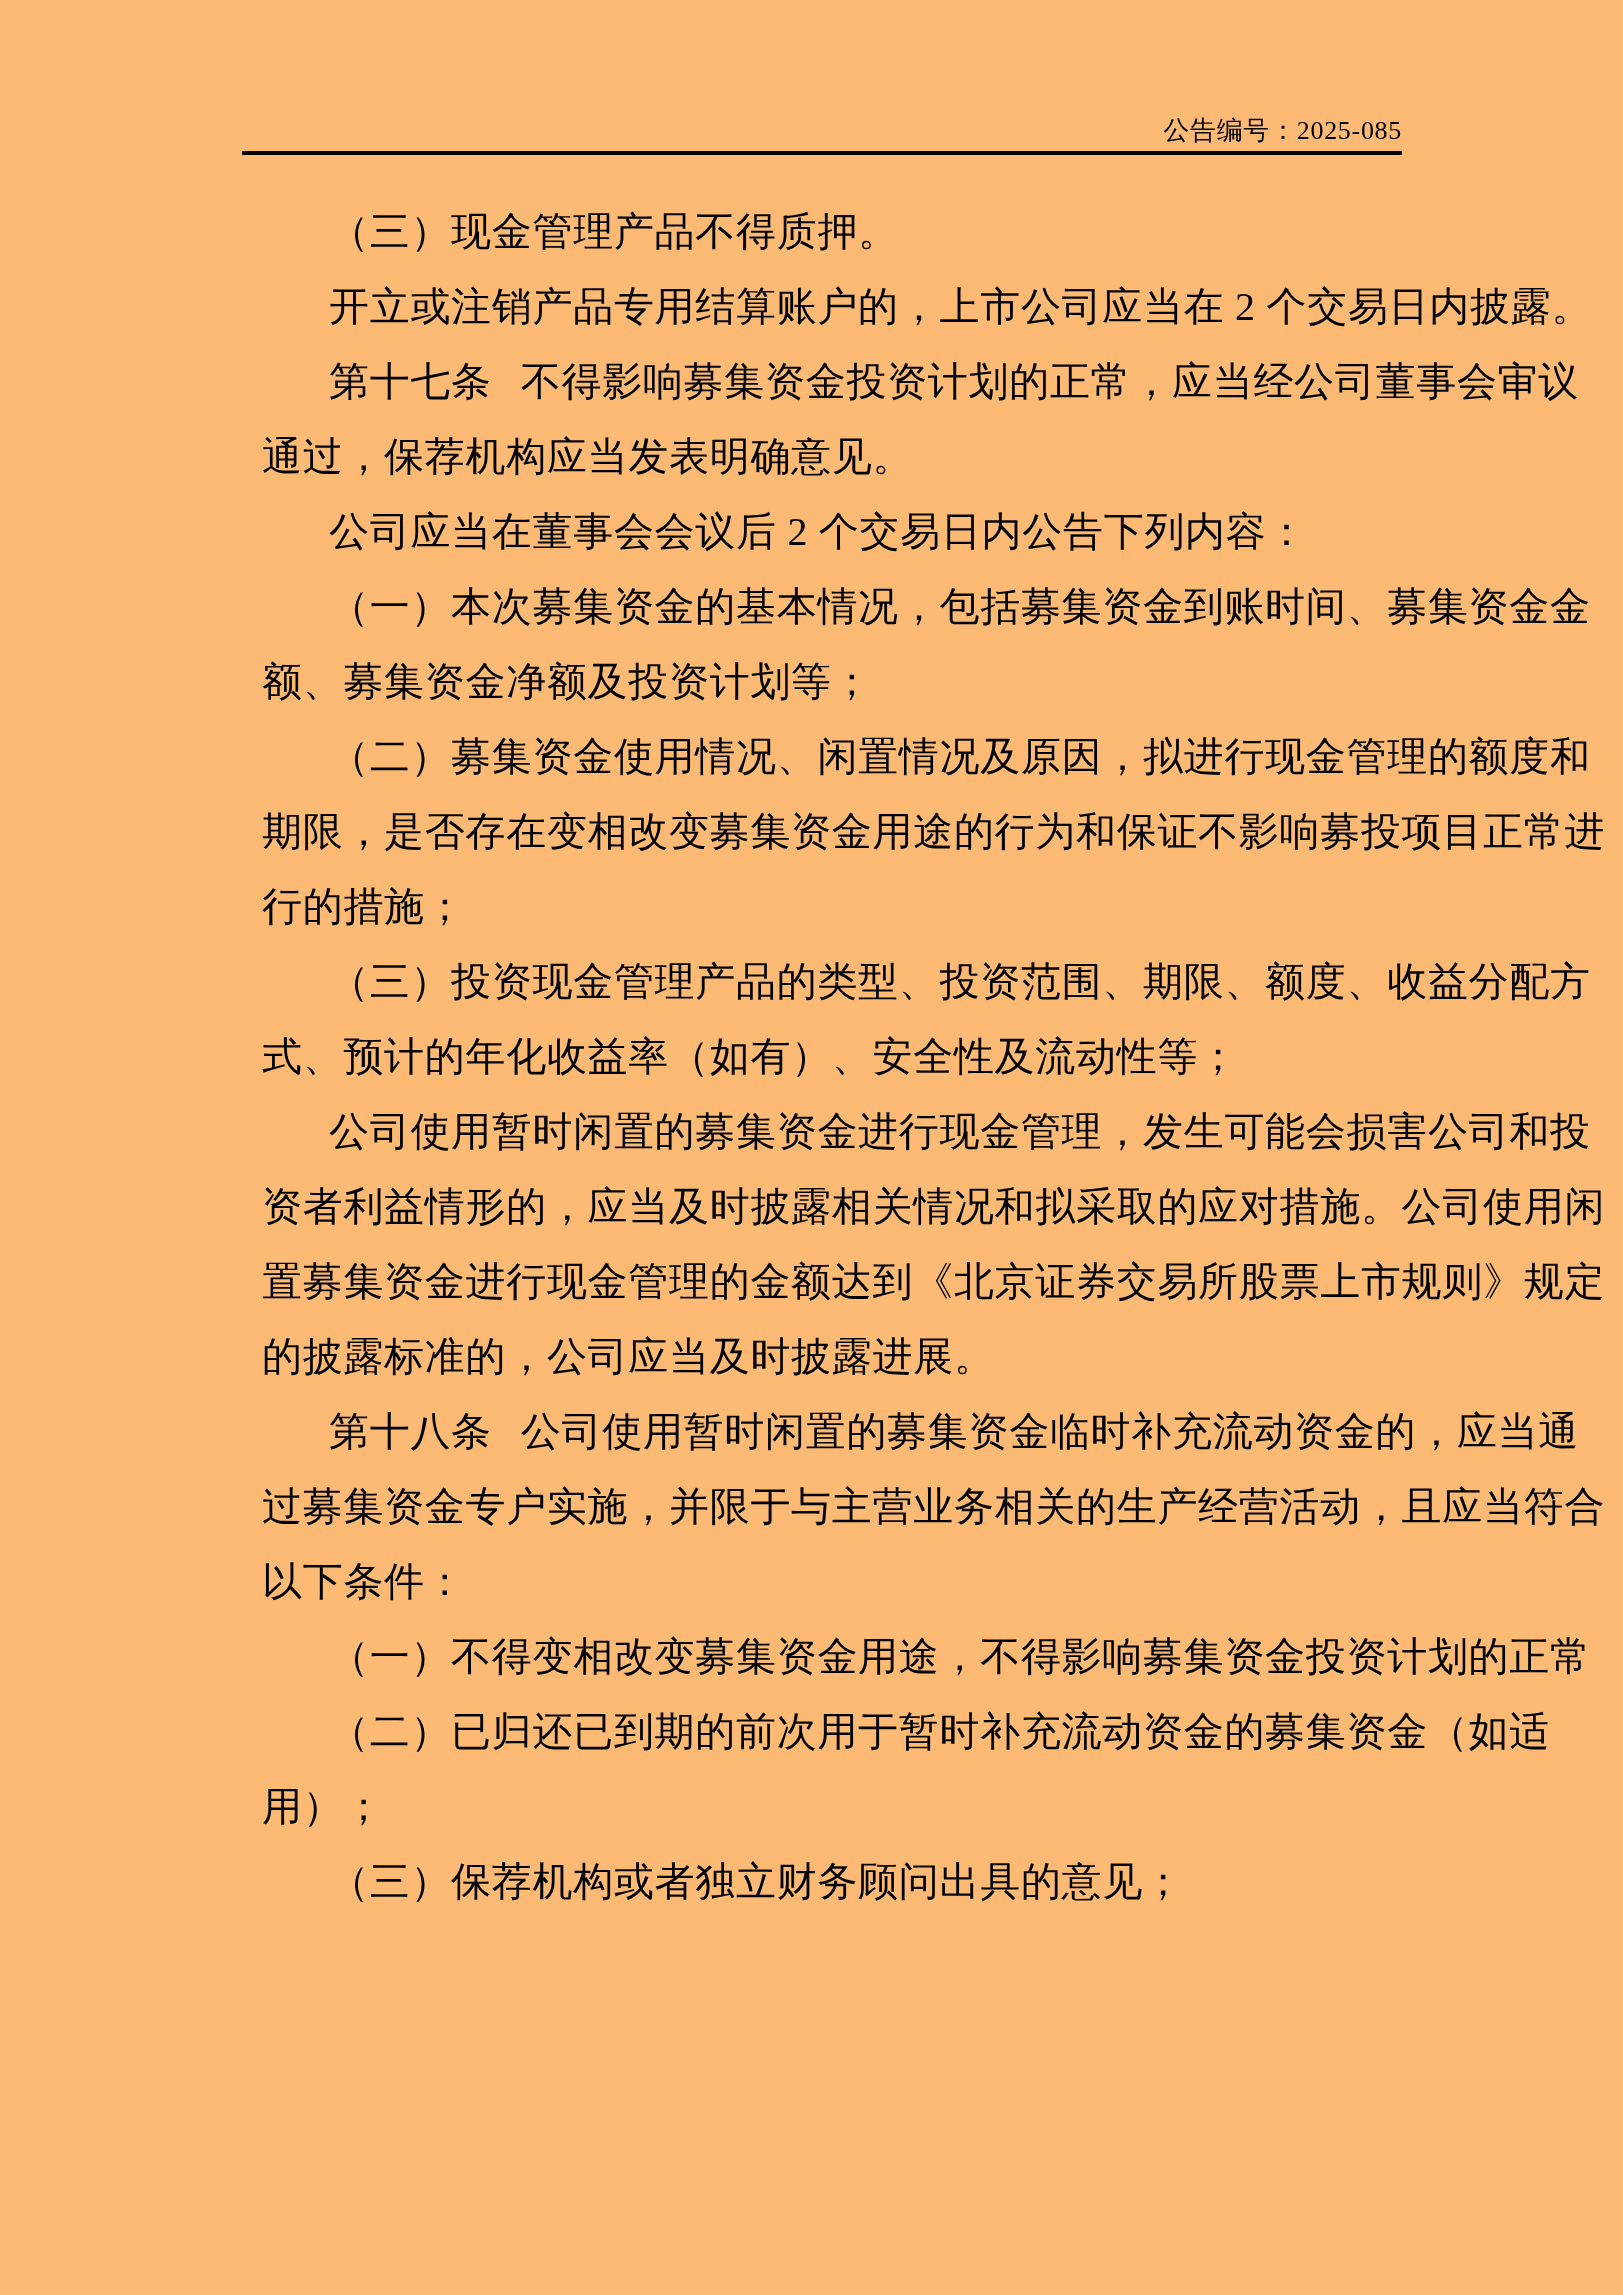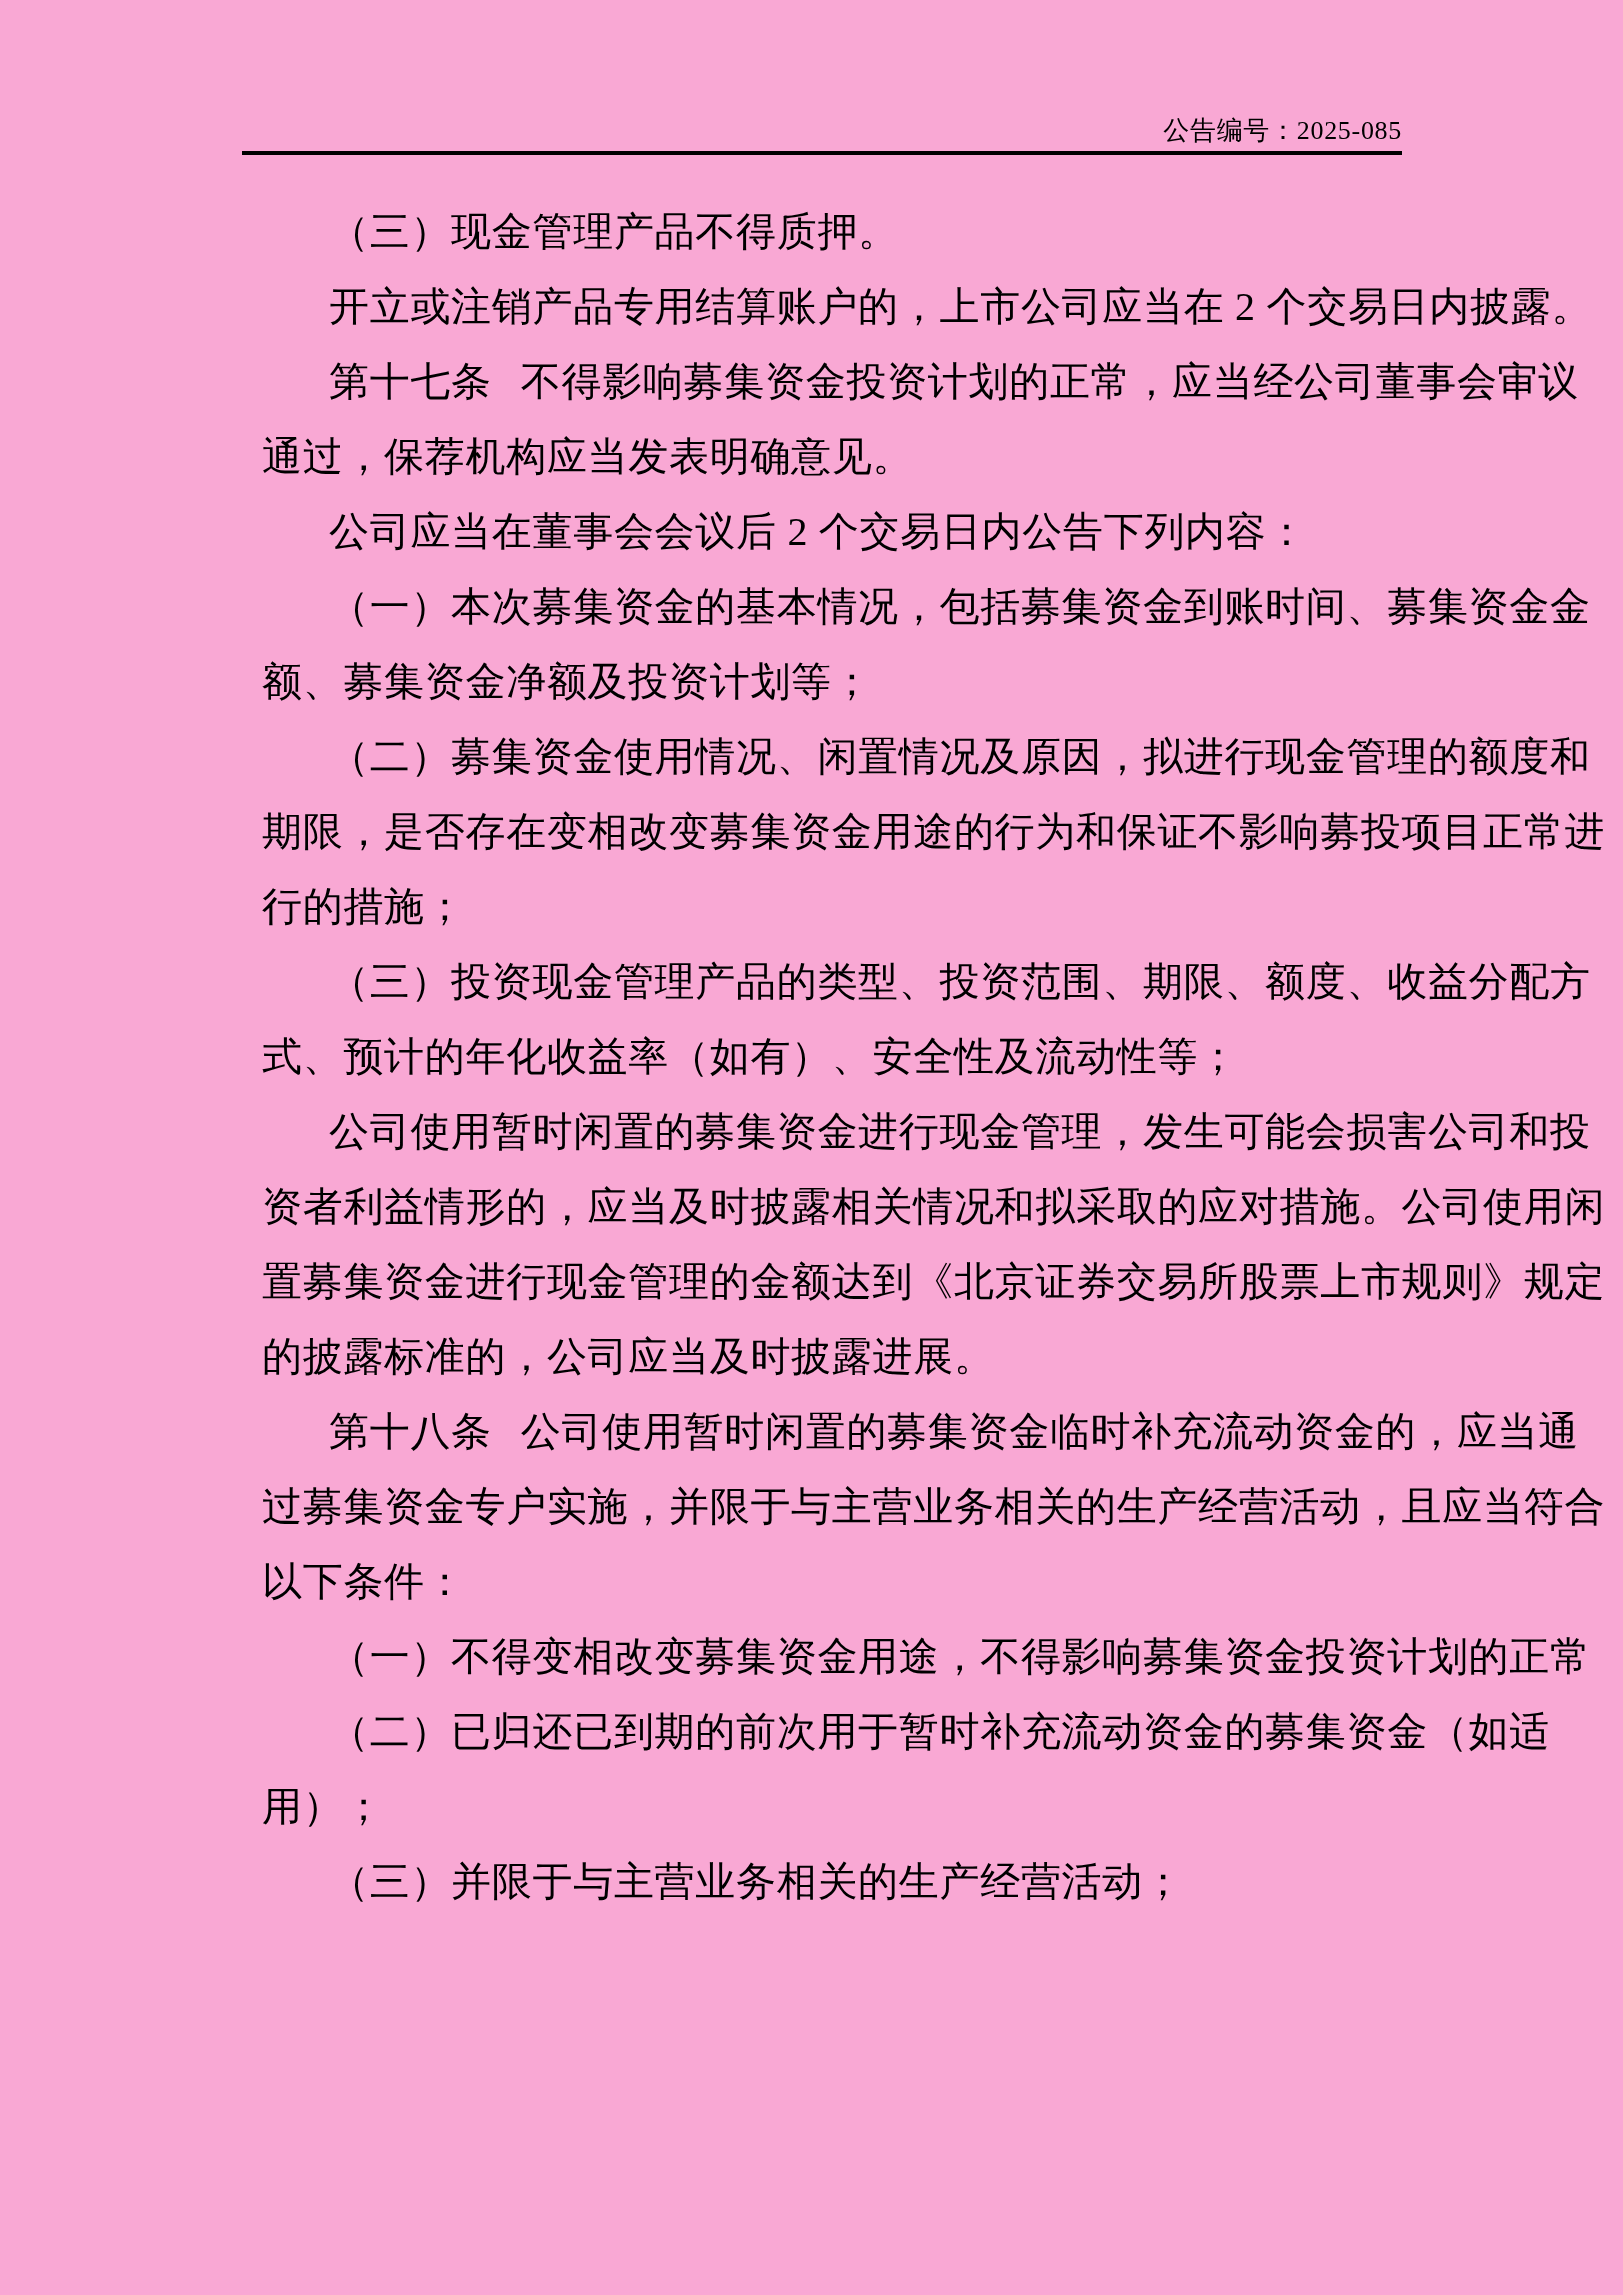--- a/index.html
+++ b/index.html
@@ -1,21 +1,21 @@
 <!DOCTYPE html>
 <html style="font-size:10.5px"><head>
 <meta charset="utf-8">
 <style>
   html, body { margin: 0; padding: 0; background: #888; }
   .page {
     position: relative;
     width: 1623px;
     height: 2295px;
     margin: 0 auto;
-    background: #f9a8d4;
+    background: #fdba74;
     font-family: "Liberation Serif", "DejaVu Serif", serif;
     color: #000000;
     overflow: hidden;
   }
   .doc-number {
     position: absolute;
     top: 115px;
     left: 242px;
     width: 1160px;
     text-align: right;
@@ -71,16 +71,16 @@
       <div class="text-line indented"><span>公司使用暂时闲置的募集资金进行现金管理，发生可能会损害公司和投</span></div>
       <div class="text-line"><span>资者利益情形的，应当及时披露相关情况和拟采取的应对措施。公司使用闲</span></div>
       <div class="text-line"><span>置募集资金进行现金管理的金额达到《北京证券交易所股票上市规则》规定</span></div>
       <div class="text-line"><span>的披露标准的，公司应当及时披露进展。</span></div>
       <div class="text-line indented"><span class="run-bold article-num">第十八条</span><span>公司使用暂时闲置的募集资金临时补充流动资金的，应当通</span></div>
       <div class="text-line"><span>过募集资金专户实施，并限于与主营业务相关的生产经营活动，且应当符合</span></div>
       <div class="text-line"><span>以下条件：</span></div>
       <div class="text-line indented"><span>（一）不得变相改变募集资金用途，不得影响募集资金投资计划的正常</span></div>
       <div class="text-line indented"><span>（二）已归还已到期的前次用于暂时补充流动资金的募集资金（如适</span></div>
       <div class="text-line"><span>用）；</span></div>
-      <div class="text-line indented"><span>（三）并限于与主营业务相关的生产经营活动；</span></div>
+      <div class="text-line indented"><span>（三）保荐机构或者独立财务顾问出具的意见；</span></div>
     </div>
 </div>
 
 
 </body></html>

